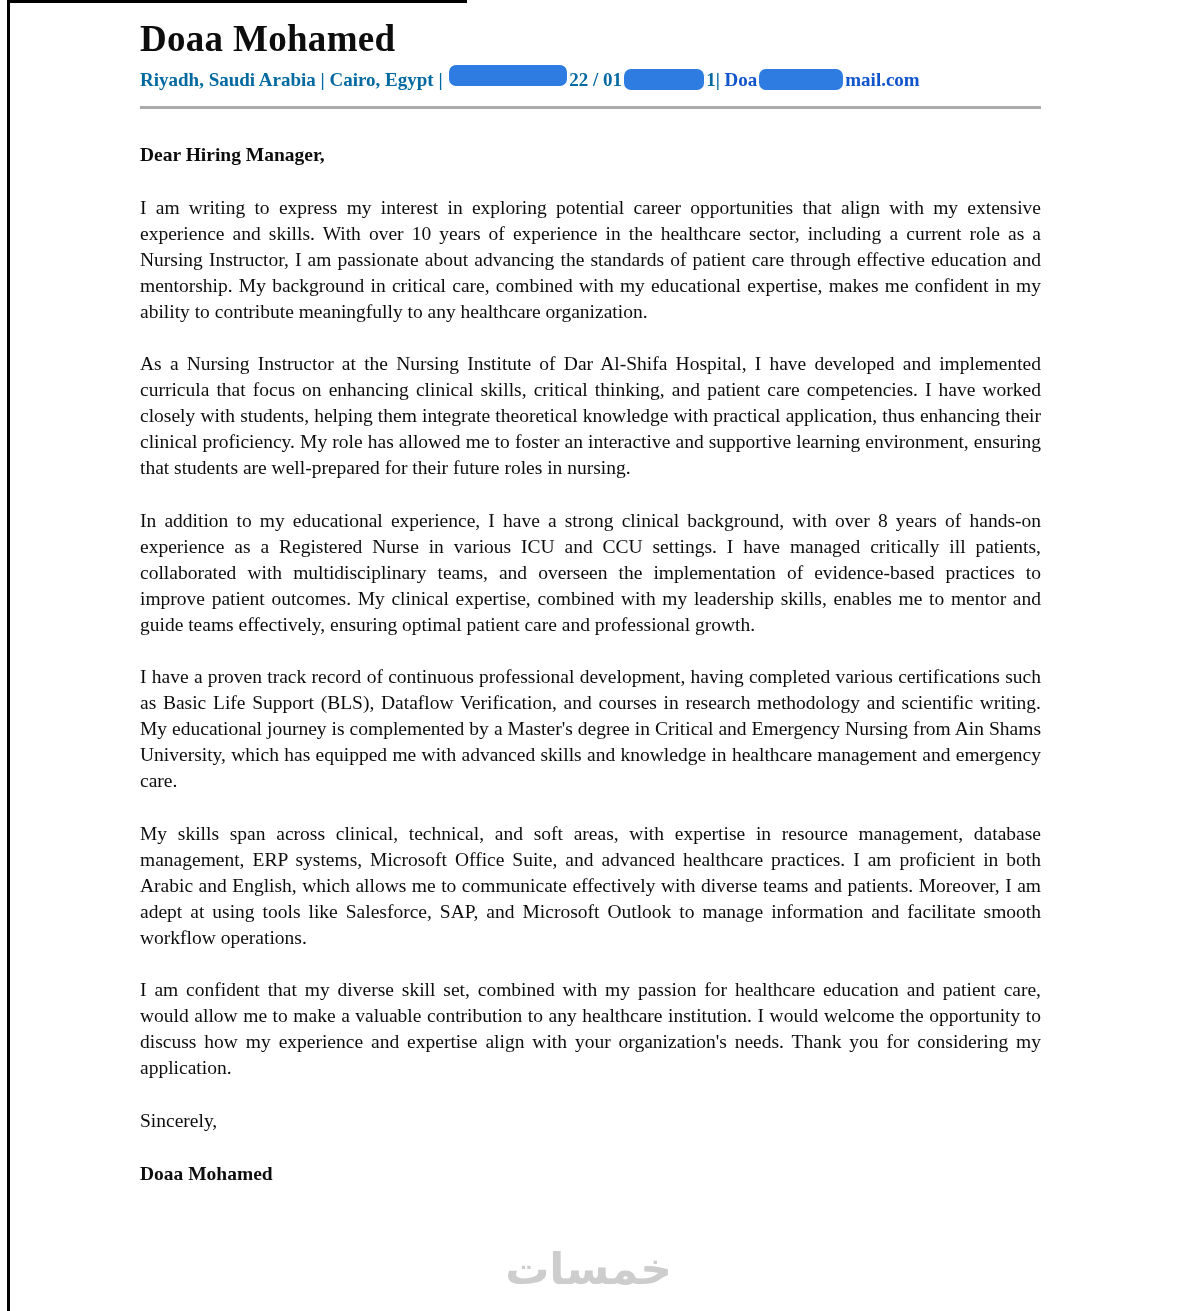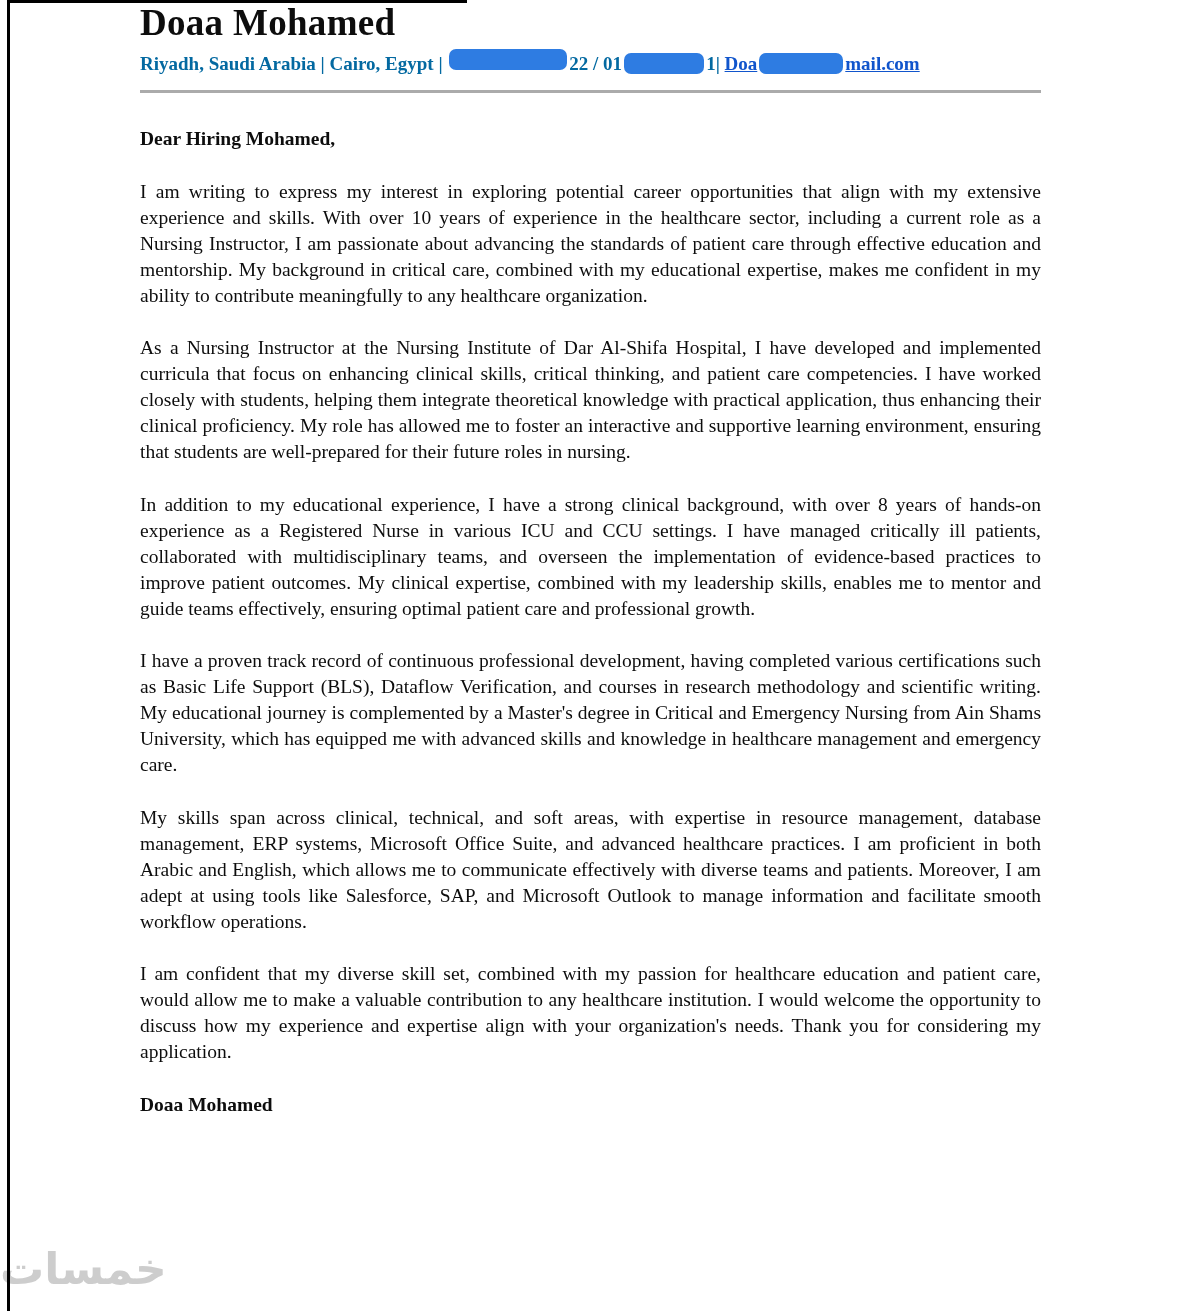--- a/index.html
+++ b/index.html
@@ -1,58 +1,59 @@
 <!DOCTYPE html>
 <html><head>
 <meta charset="utf-8">
 <style>
   html,body{margin:0;padding:0;background:#ffffff;}
   .page{position:relative;width:1177px;height:1311px;background:#ffffff;font-family:"Liberation Serif",serif;color:#0d0d0d;overflow:hidden;}
   .border-left{position:absolute;left:7px;top:0;width:3px;height:100%;background:#000000;z-index:3;}
   .border-top{position:absolute;left:7px;top:0;width:460px;height:3px;background:#000000;z-index:3;}
-  .content{position:absolute;left:140px;top:0;width:901px;z-index:2;}
+  .content{position:absolute;left:140px;top:16px;width:901px;z-index:2;}
   .name{font-size:37px;font-weight:700;line-height:46px;letter-spacing:.3px;}
   .contact{font-size:19px;font-weight:700;line-height:29px;margin-top:3px;}
   .c-text{color:#0369a1;}
-  .c-link{color:#1155cc;text-decoration:underline;cursor:pointer;margin-top:8px;}
+  .c-link{color:#1155cc;cursor:pointer;margin-top:8px;}
   .redaction{display:inline-block;vertical-align:text-bottom;height:21px;background:#2e7ce2;border-radius:7px;margin:0 2px;}
   .ovl{position:relative;display:inline-block;height:24px;vertical-align:text-bottom;margin:0 2px;}
   .ovl-text{position:absolute;left:6px;bottom:-3px;white-space:nowrap;}
   .ovl-box{position:absolute;left:0;top:-1px;width:100%;height:21px;background:#2e7ce2;border-radius:7px;}
   .divider{height:3px;background:#ababab;margin-top:12px;}
   .greeting{font-size:19.5px;font-weight:700;margin-top:33px;line-height:26.5px;}
   .letter-body{margin-top:26px;}
   .para{font-size:19.5px;line-height:26px;text-align:justify;margin:0 0 26.5px 0;}
   .closing{font-size:19.5px;line-height:26.5px;margin:0 0 26.5px 0;}
   .signature{font-size:19.5px;font-weight:700;line-height:26.5px;}
-  .watermark{position:absolute;left:0;width:100%;top:1243px;text-align:left;font-family:"DejaVu Sans",sans-serif;font-size:44px;font-weight:700;color:#cdcdcd;z-index:1;}
+  .watermark{position:absolute;left:0;width:100%;top:1243px;text-align:center;font-family:"DejaVu Sans",sans-serif;font-size:44px;font-weight:700;color:#cdcdcd;z-index:1;}
 </style>
 </head>
 <body>
 
 <div class="page">
   <div class="border-top"></div>
   <div class="border-left"></div>
   <div class="watermark">خمسات</div>
 
   <div class="content">
     <div class="name">Doaa Mohamed</div>
 
     <div class="contact">
       <div id="contact-line-1"><span class="c-text">Riyadh, Saudi Arabia | Cairo, Egypt | </span><span class="ovl" style="width: 118px;"><span class="ovl-text">0593545</span><span class="ovl-box" style="background: rgb(46, 124, 226);"></span></span><span class="c-text">22 / 01</span><span class="redaction" style="width: 80px; background: rgb(46, 124, 226);"></span><span class="c-text">1| </span><span class="c-link" style="color: rgb(17, 85, 204);">Doa</span><span class="redaction" style="width: 84px; background: rgb(46, 124, 226);"></span><span class="c-link" style="color: rgb(17, 85, 204);">mail.com</span></div>
     </div>
 
     <div class="divider"></div>
 
-    <div class="greeting">Dear Hiring Mohamed,</div>
+    <div class="greeting">Dear Hiring Manager,</div>
 
     <div class="letter-body" id="letter-body">
         <p class="para">I am writing to express my interest in exploring potential career opportunities that align with my extensive experience and skills. With over 10 years of experience in the healthcare sector, including a current role as a Nursing Instructor, I am passionate about advancing the standards of patient care through effective education and mentorship. My background in critical care, combined with my educational expertise, makes me confident in my ability to contribute meaningfully to any healthcare organization.</p>
         <p class="para">As a Nursing Instructor at the Nursing Institute of Dar Al-Shifa Hospital, I have developed and implemented curricula that focus on enhancing clinical skills, critical thinking, and patient care competencies. I have worked closely with students, helping them integrate theoretical knowledge with practical application, thus enhancing their clinical proficiency. My role has allowed me to foster an interactive and supportive learning environment, ensuring that students are well-prepared for their future roles in nursing.</p>
         <p class="para">In addition to my educational experience, I have a strong clinical background, with over 8 years of hands-on experience as a Registered Nurse in various ICU and CCU settings. I have managed critically ill patients, collaborated with multidisciplinary teams, and overseen the implementation of evidence-based practices to improve patient outcomes. My clinical expertise, combined with my leadership skills, enables me to mentor and guide teams effectively, ensuring optimal patient care and professional growth.</p>
         <p class="para">I have a proven track record of continuous professional development, having completed various certifications such as Basic Life Support (BLS), Dataflow Verification, and courses in research methodology and scientific writing. My educational journey is complemented by a Master's degree in Critical and Emergency Nursing from Ain Shams University, which has equipped me with advanced skills and knowledge in healthcare management and emergency care.</p>
         <p class="para">My skills span across clinical, technical, and soft areas, with expertise in resource management, database management, ERP systems, Microsoft Office Suite, and advanced healthcare practices. I am proficient in both Arabic and English, which allows me to communicate effectively with diverse teams and patients. Moreover, I am adept at using tools like Salesforce, SAP, and Microsoft Outlook to manage information and facilitate smooth workflow operations.</p>
         <p class="para">I am confident that my diverse skill set, combined with my passion for healthcare education and patient care, would allow me to make a valuable contribution to any healthcare institution. I would welcome the opportunity to discuss how my experience and expertise align with your organization's needs. Thank you for considering my application.</p>
       </div>
 
+    <div class="closing">Sincerely,</div>
     <div class="signature">Doaa Mohamed</div>
   </div>
 </div>
 
 </body></html>

